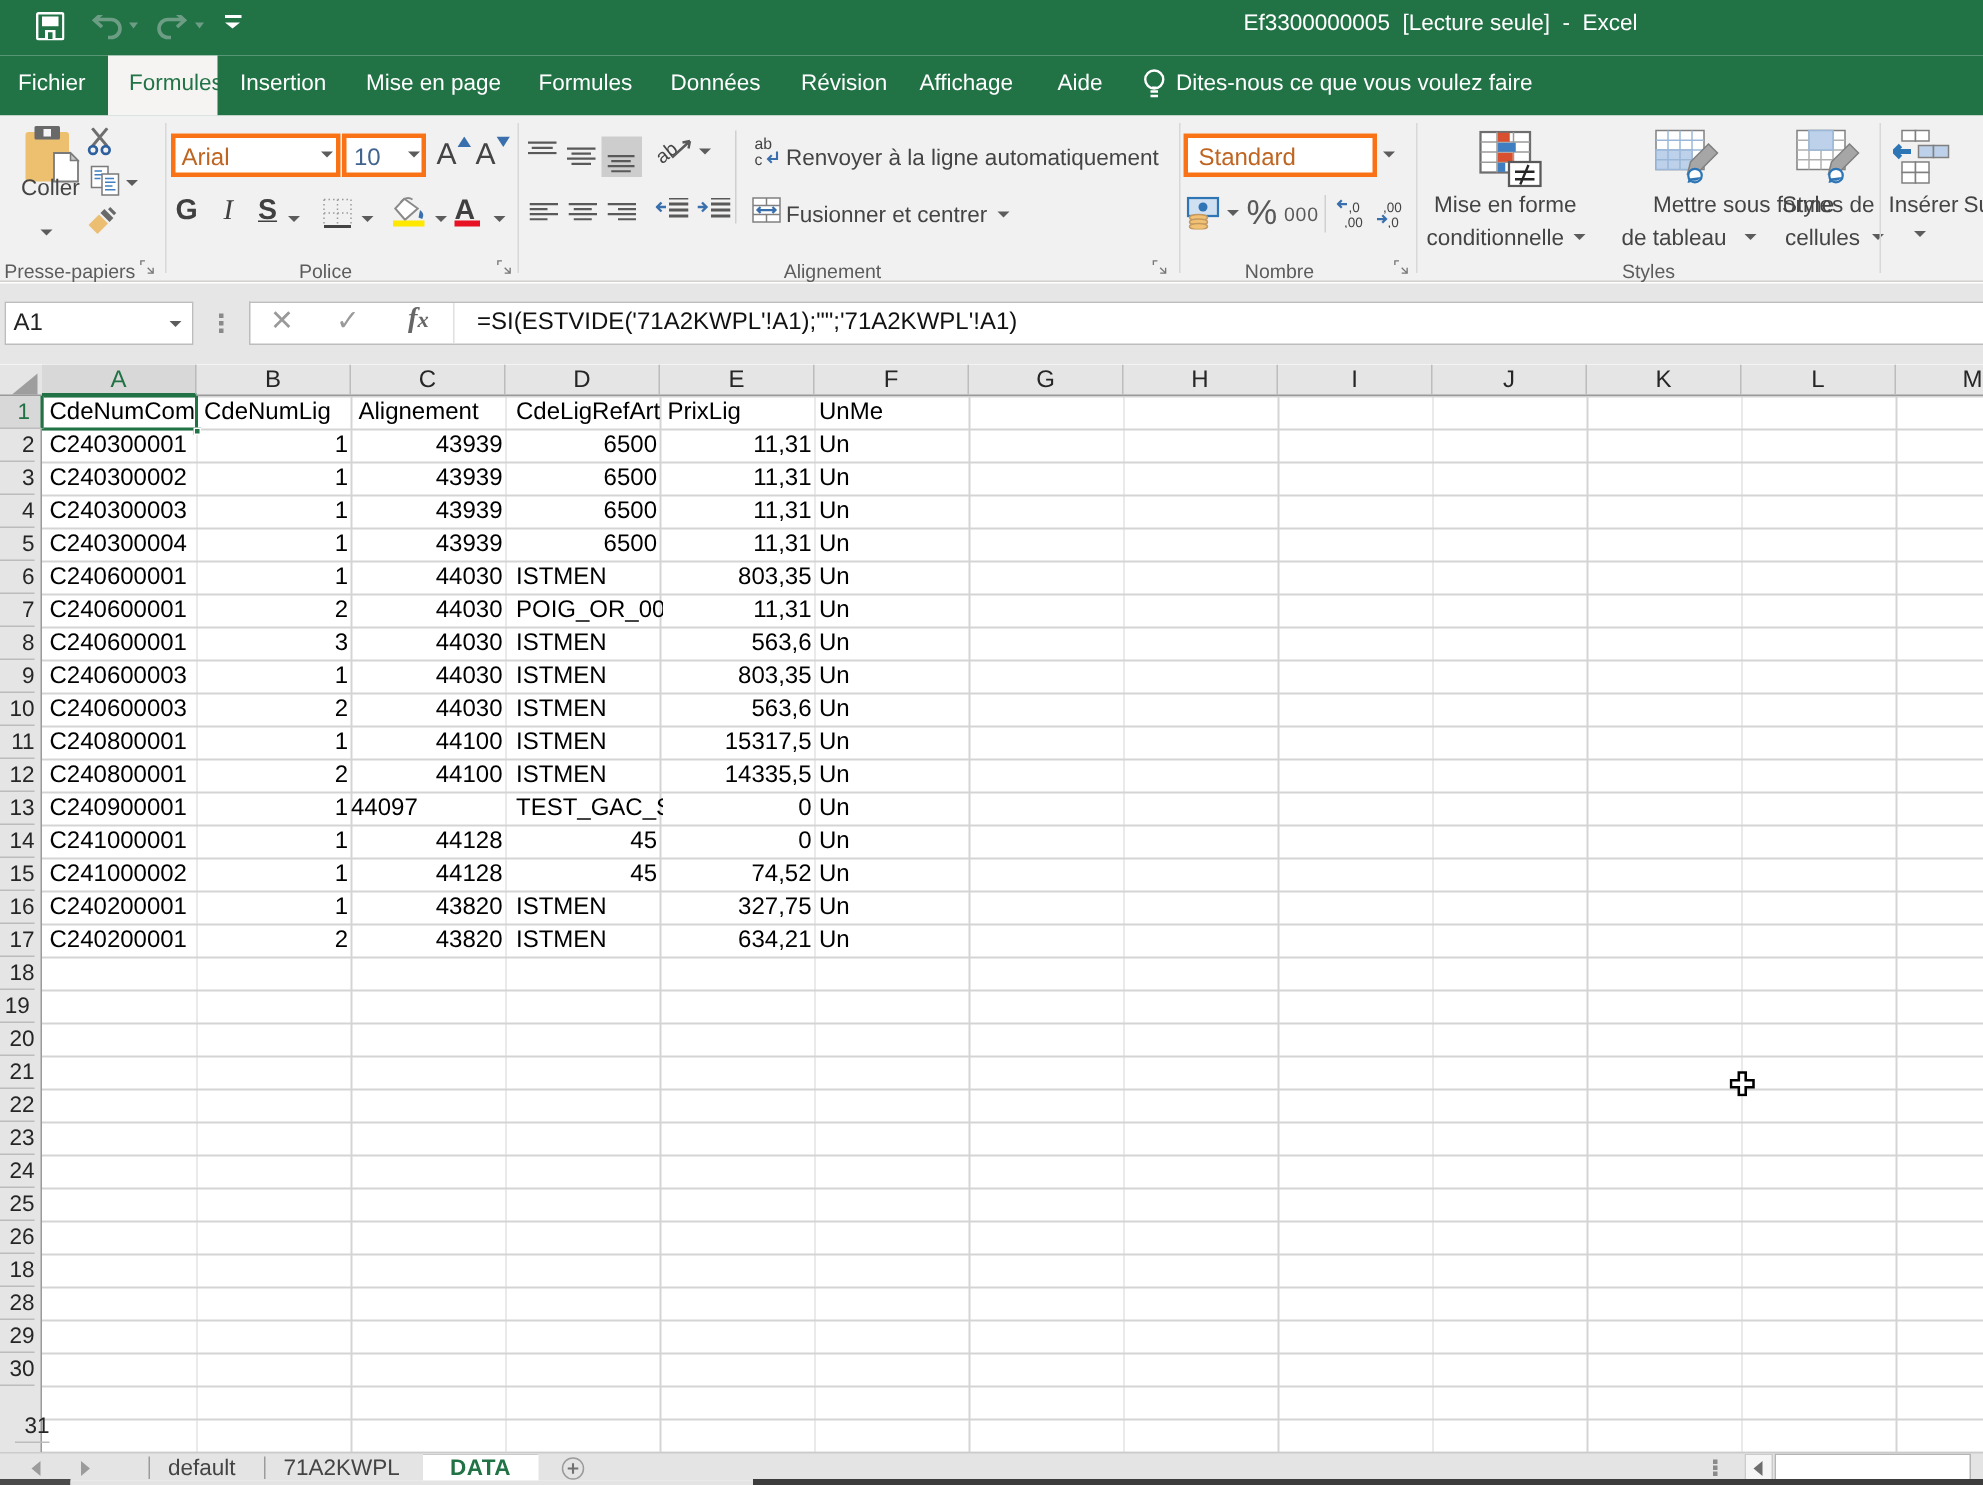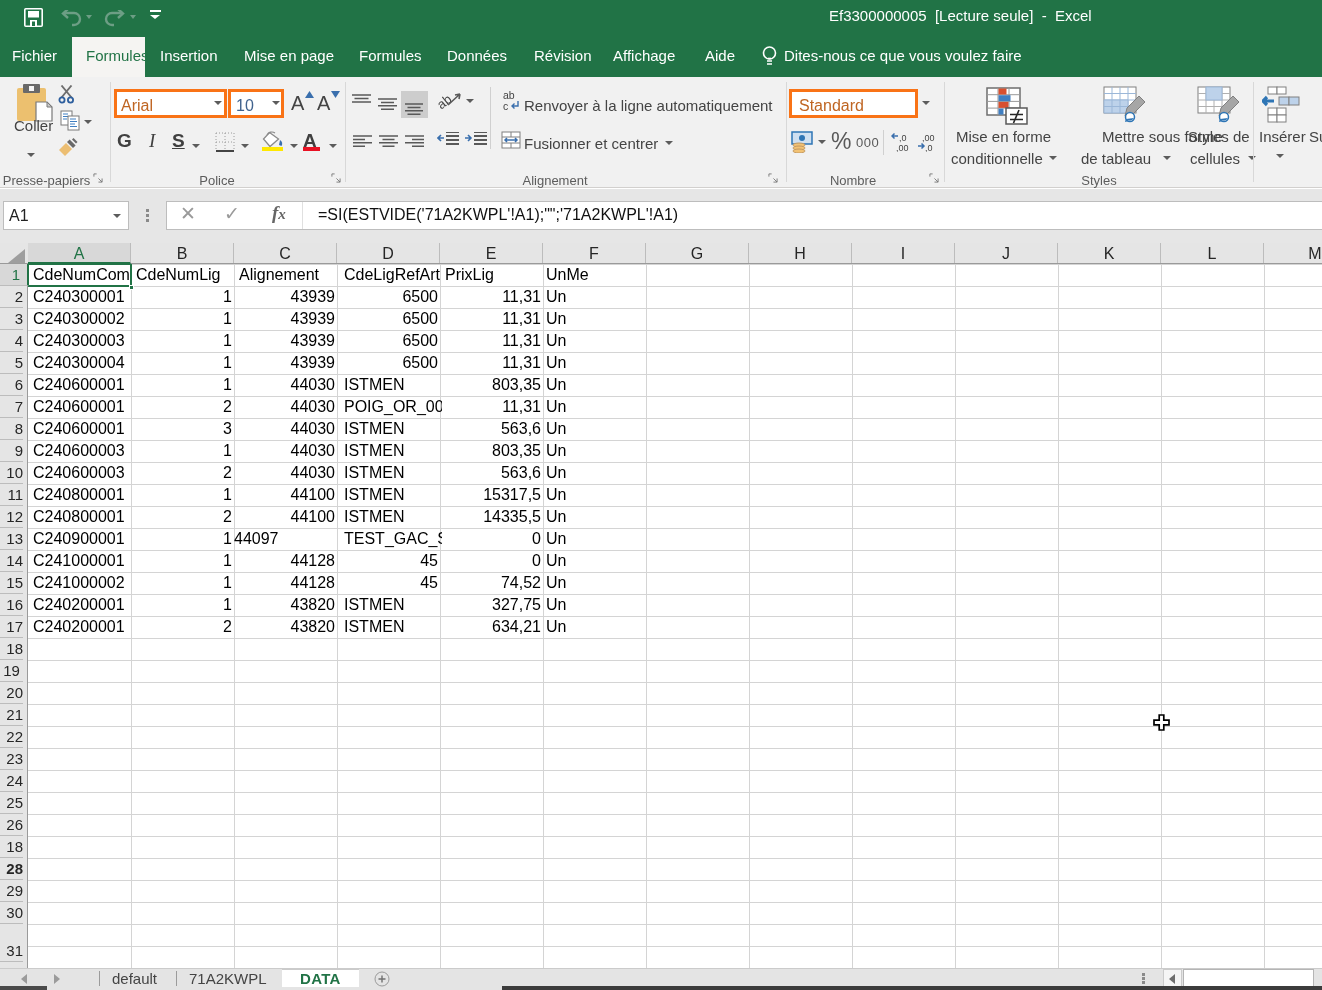--- a/index.html
+++ b/index.html
@@ -445,24 +445,24 @@
 <div class="rh" style="top:374px;">18</div>
 <div class="rh" style="top:396px;text-align:center;">19</div>
 <div class="rh" style="top:418px;">20</div>
 <div class="rh" style="top:440px;">21</div>
 <div class="rh" style="top:462px;">22</div>
 <div class="rh" style="top:484px;">23</div>
 <div class="rh" style="top:506px;">24</div>
 <div class="rh" style="top:528px;">25</div>
 <div class="rh" style="top:550px;">26</div>
 <div class="rh" style="top:572px;">18</div>
-<div class="rh" style="top:594px;font-weight:bold;">28</div>
+<div class="rh" style="top:594px;">28</div>
 <div class="rh" style="top:616px;">29</div>
 <div class="rh" style="top:638px;">30</div>
-<div class="rh" style="top:676px;">31</div>
+<div class="rh" style="top:676px;margin-left:10px;">31</div>
 <div class="rh" style="top:682px;margin-top:22px;">32</div>
 </div>
 </div>
 <div class="a" id="sheetbar">
 <svg class="a" style="left:20px;top:5px" width="9" height="10" viewBox="0 0 9 10">
       <path d="M7 0 L1 5 l6 5 z" fill="#9b9b9b"></path>
     </svg>
 <svg class="a" style="left:52px;top:5px" width="9" height="10" viewBox="0 0 9 10">
       <path d="M2 0 L8 5 l-6 5 z" fill="#9b9b9b"></path>
     </svg>

